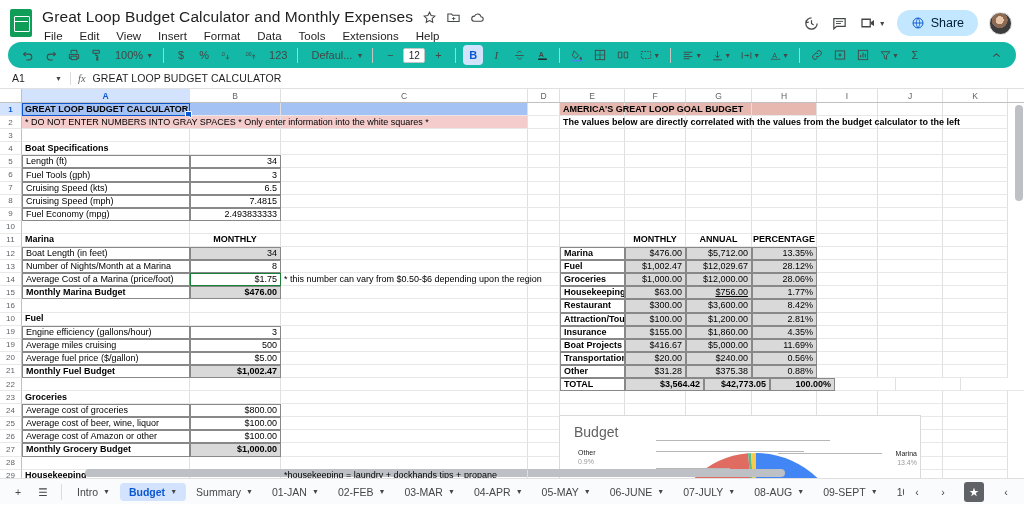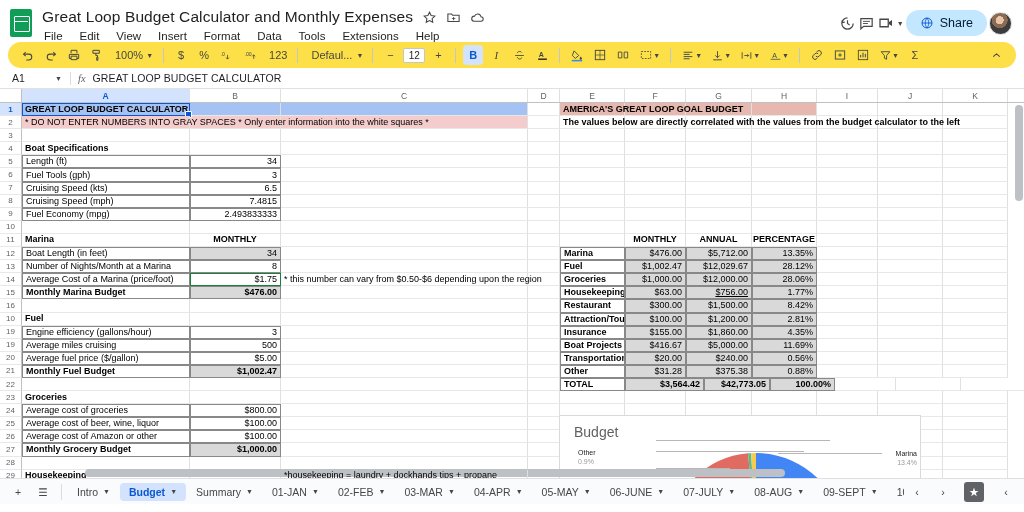--- a/index.html
+++ b/index.html
@@ -23,35 +23,35 @@
   .doc-logo::before {
     content: ""; position: absolute; left: 4px; top: 11.5px; width: 14px; height: 1.6px;
     background: #fff; z-index: 2;
   }
   .title-col { flex: 1; min-width: 0; }
   .title-row { display: flex; align-items: center; gap: 9px; height: 22px; }
   .doc-title { font-size: 15.5px; color: #1f1f1f; letter-spacing: .1px; white-space: nowrap; }
   .tb-ic { width: 15px; height: 15px; color: #444746; display: block; }
   .menu-row { display: flex; gap: 13px; margin-top: 1px; }
   .menu-item { font-size: 11.5px; color: #1f1f1f; padding: 1px 2px; border-radius: 3px; cursor: default; }
-  .title-right { display: flex; align-items: center; gap: 2px; margin-top: 4px; }
+  .title-right { display: flex; align-items: center; gap: 11px; margin-top: 4px; }
   .share-btn {
     display: flex; align-items: center; gap: 6px; background: #c2e7ff;
     border-radius: 16px; padding: 6px 14px; font-size: 12.5px; color: #001d35;
   }
   .avatar {
     width: 23px; height: 23px; border-radius: 50%; flex: none;
     background: radial-gradient(circle at 46% 34%, #e8c4a8 0 22%, #8a6a52 23% 44%, #3c3c3c 45% 100%);
     border: 1px solid #dadce0;
   }
   .cam-wrap { display:flex; align-items:center; gap:2px; }
 
   
   .toolbar {
-    height: 26px; margin: 2px 8px 0 8px; background: #fde047; border-radius: 14px;
+    height: 26px; margin: 2px 8px 0 8px; background: #14b8a6; border-radius: 14px;
     display: flex; align-items: center; padding: 0 10px; gap: 3px; font-size: 11px; color: #444746;
   }
   .tool { height: 20px; min-width: 20px; display: flex; align-items: center; justify-content: center;
           border-radius: 4px; padding: 0 3px; color: #444746; }
   .tool.active { background: #d3e3fd; color: #0b57d0; }
   .tsep { width: 1px; height: 15px; background: #c4c7c5; margin: 0 4px; }
   .zoomctl { font-size: 11px; padding: 0 3px 0 5px; display:flex; align-items:center; gap:3px; }
   .fontsel { font-size: 11px; display:flex; align-items:center; gap:4px; padding: 0 2px 0 6px; white-space:nowrap;}
   .fsbox { width: 22px; height: 15px; border: 1px solid #c4c7c5; border-radius: 2px;
            background:#fff; font-size: 10px; display:flex; align-items:center; justify-content:center; color:#1f1f1f;}
@@ -589,21 +589,21 @@
         <div class="cell" style="width: 65px;"></div>
       </div>
       <div class="row">
         <div class="rh">16</div>
         <div class="cell" style="width: 168px;"></div>
         <div class="cell" style="width: 91px;"></div>
         <div class="cell" style="width: 247px;"></div>
         <div class="cell" style="width: 32px;"></div>
         <div class="cell b boxed" style="width: 65px;">Restaurant</div>
         <div class="cell r boxed gray" style="width: 61px;">$300.00</div>
-        <div class="cell r boxed gray" style="width: 66px;">$1,500.00</div>
+        <div class="cell r boxed gray" style="width: 66px;">$3,600.00</div>
         <div class="cell r boxed gray" style="width: 65px;">8.42%</div>
         <div class="cell" style="width: 61px;"></div>
         <div class="cell" style="width: 65px;"></div>
         <div class="cell" style="width: 65px;"></div>
       </div>
       <div class="row">
         <div class="rh">10</div>
         <div class="cell b" style="width: 168px;">Fuel</div>
         <div class="cell" style="width: 91px;"></div>
         <div class="cell" style="width: 247px;"></div>

